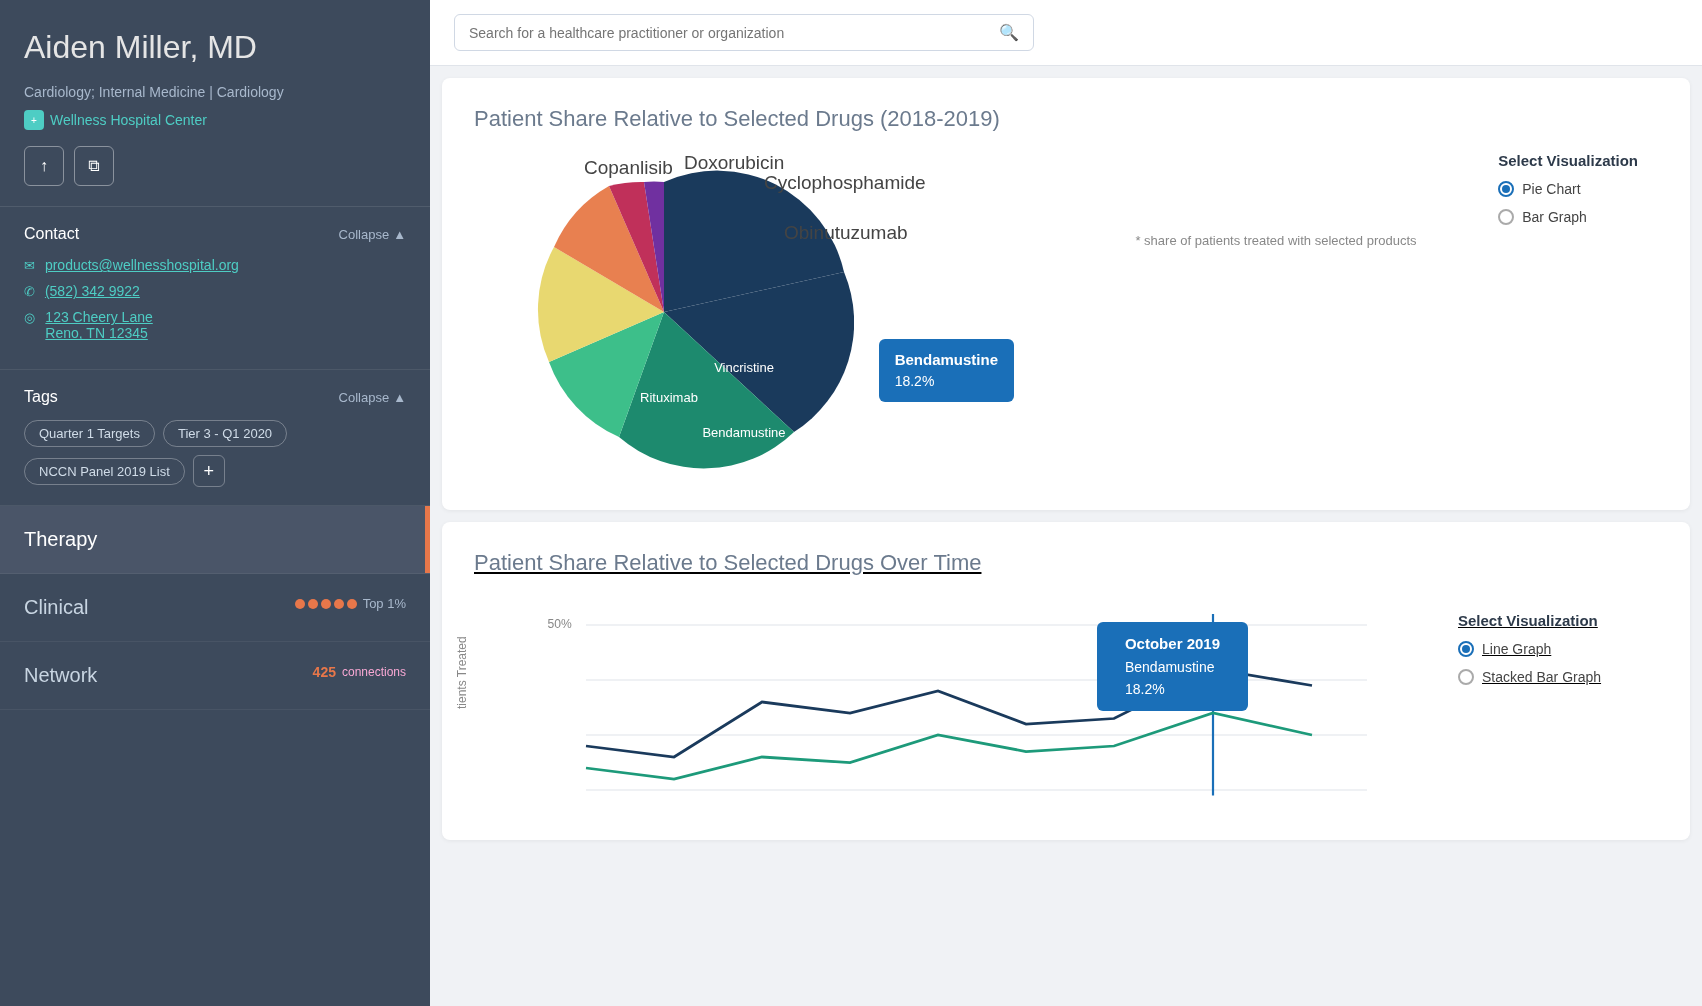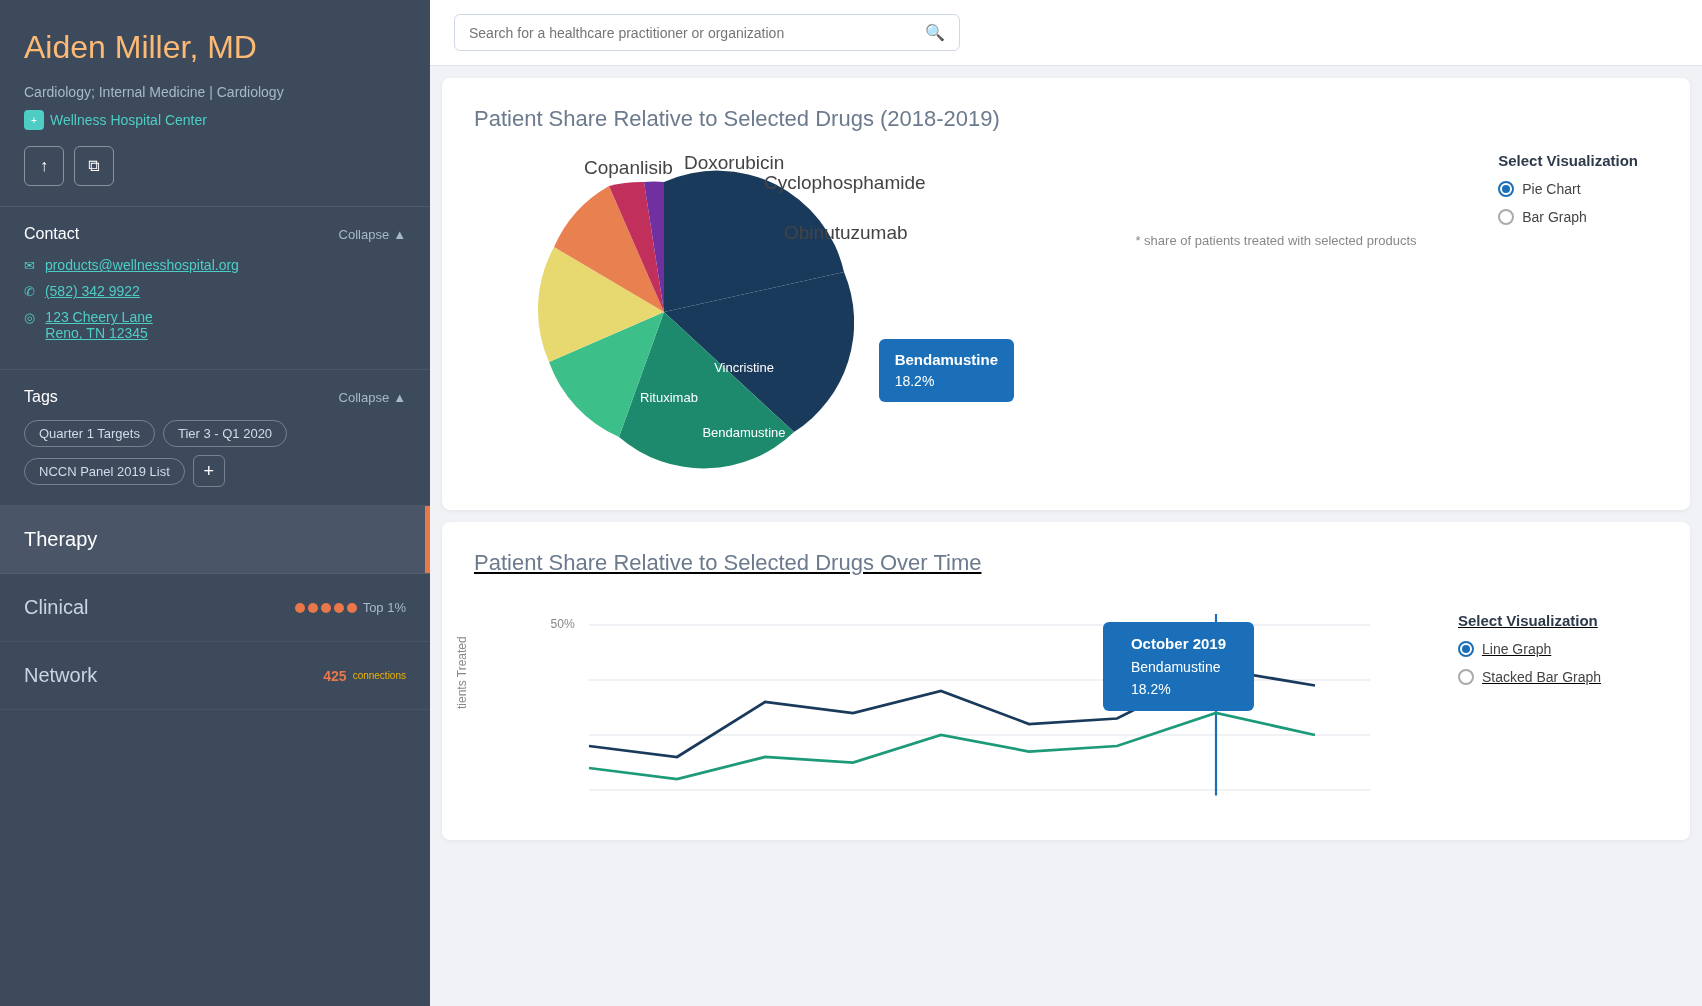--- a/index.html
+++ b/index.html
@@ -15,21 +15,21 @@
       flex-direction: column;
       overflow-y: auto;
     }
     .sidebar-header {
       padding: 28px 24px 20px;
       border-bottom: 1px solid rgba(255,255,255,0.1);
     }
     .doctor-name {
       font-size: 32px;
       font-weight: 300;
-      color: #fdba74;
+      color: #e5e5e5;
       line-height: 1.2;
     }
     .doctor-specialty {
       font-size: 14px;
       color: #a8b8cc;
       margin-top: 18px;
     }
     .hospital-link {
       display: flex;
       align-items: center;
@@ -143,21 +143,21 @@
 
     
     .nav-item {
       padding: 22px 24px;
       border-bottom: 1px solid rgba(255,255,255,0.06);
       font-size: 20px;
       font-weight: 400;
       color: #c8d5e2;
       cursor: pointer;
       display: flex;
-      align-items: center;
+      align-items: flex-start;
       justify-content: space-between;
       position: relative;
     }
     .nav-item.active {
       background: #4a5568;
       color: #fff;
     }
     .nav-item.active::after {
       content: '';
       position: absolute;
@@ -185,22 +185,22 @@
     }
     .top-badge {
       color: #a8b8cc;
       font-size: 13px;
     }
     .connections-count {
       color: #e8774a;
       font-weight: 600;
     }
     .connections-label {
-      color: #eab308;
-      font-size: 10px;
+      color: #f9a8d4;
+      font-size: 12px;
     }
 
     
     .main-content {
       flex: 1;
       display: flex;
       flex-direction: column;
       overflow-y: auto;
       background: #f0f2f5;
     }
@@ -211,21 +211,21 @@
       padding: 14px 24px;
       border-bottom: 1px solid #e0e4ea;
     }
     .search-input-wrapper {
       display: flex;
       align-items: center;
       background: #fff;
       border: 1.5px solid #d0d8e4;
       border-radius: 6px;
       padding: 8px 14px;
-      width: 506px;
+      width: 580px;
     }
     .search-input {
       border: none;
       outline: none;
       font-size: 14px;
       color: #444;
       flex: 1;
       background: transparent;
     }
     .search-icon {
@@ -345,21 +345,21 @@
     .line-chart-section {
       background: #fff;
       margin: 0 12px 12px;
       border-radius: 8px;
       padding: 28px 32px;
       box-shadow: 0 1px 4px rgba(0,0,0,0.06);
       text-decoration: underline;
     }
     .line-chart-area {
       display: flex;
-      gap: 24px;
+      gap: 30px;
       margin-top: 16px;
     }
     .line-chart-wrapper {
       flex: 1;
       position: relative;
       height: 220px;
     }
     svg.line-svg {
       width: 100%;
       height: 220px;

